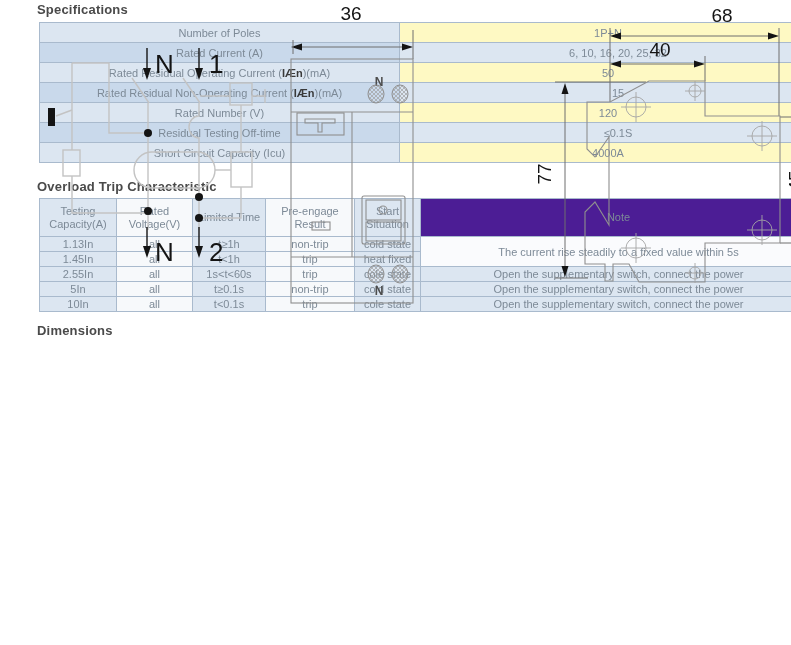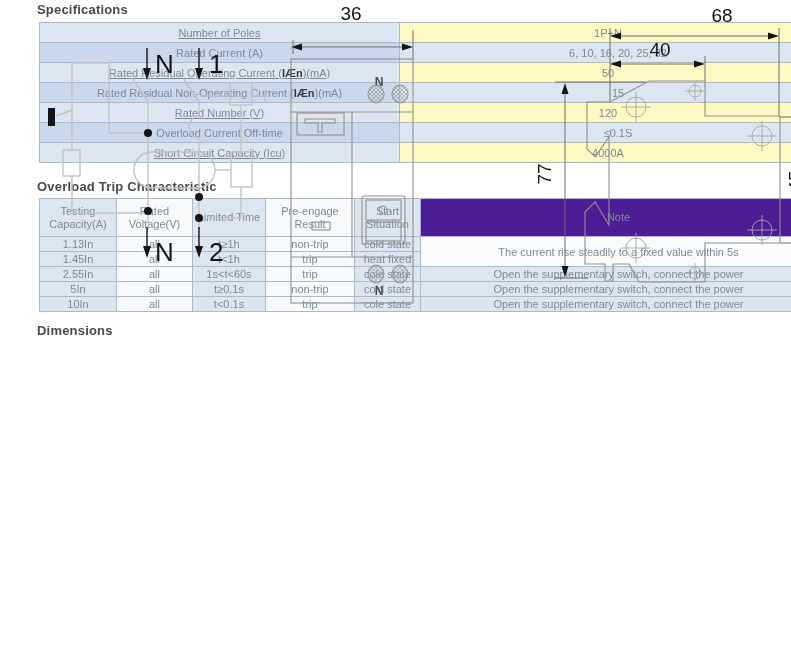--- a/index.html
+++ b/index.html
@@ -13,21 +13,21 @@
   }
   
   table.spec {
     position:absolute; left:7px; top:22px; width:777px;
     border-collapse:collapse; table-layout:fixed;
   }
   table.spec td {
     border:1px solid #a9bacd; height:19px; font-size:11px; color:#7d8a97;
     text-align:center; vertical-align:middle; padding:0; overflow:hidden;
   }
-  table.spec tr.odd  td.lab { background:#dce6f1;text-decoration:underline; }
+  table.spec tr.odd  td.lab { background:#dce6f1; }
   table.spec tr.odd  td.val { background:#fef9c3; }
   table.spec tr.even td.lab { background:#c9d9eb;text-align:center; }
   table.spec tr.even td.val { background:#dce6f1;padding-left:20px; }
   table.spec .b { font-weight:bold; color:#3a3a3a; }
   
   table.trip {
     position:absolute; left:7px; top:198px; width:777px;
     border-collapse:collapse; table-layout:fixed;
   }
   table.trip th, table.trip td {
@@ -80,21 +80,21 @@
       </tr>
       <tr class="even">
         <td class="lab"><span>Rated Residual Non-Operating Current (</span><span class="b">IÆn</span><span>)(mA)</span></td>
         <td class="val">15</td>
       </tr>
       <tr class="odd">
         <td class="lab"><span>Rated Number (V)</span><span class="b"></span><span></span></td>
         <td class="val">120</td>
       </tr>
       <tr class="even">
-        <td class="lab"><span>Overload Current Off-time</span><span class="b"></span><span></span></td>
+        <td class="lab"><span>Residual Testing Off-time</span><span class="b"></span><span></span></td>
         <td class="val">≤0.1S</td>
       </tr>
       <tr class="odd">
         <td class="lab"><span>Short Circuit Capacity (Icu)</span><span class="b"></span><span></span></td>
         <td class="val">4000A</td>
       </tr>
     </tbody>
   </table>
 
   <div class="heading" style="top:179px;">Overload Trip Characteristic</div>

